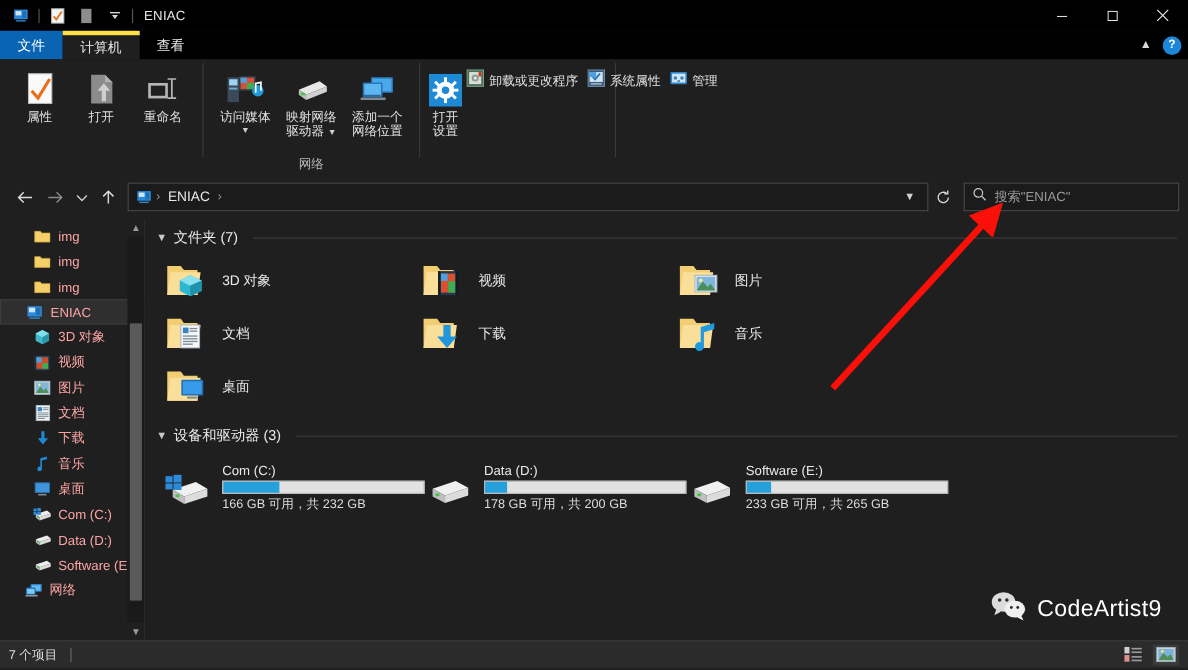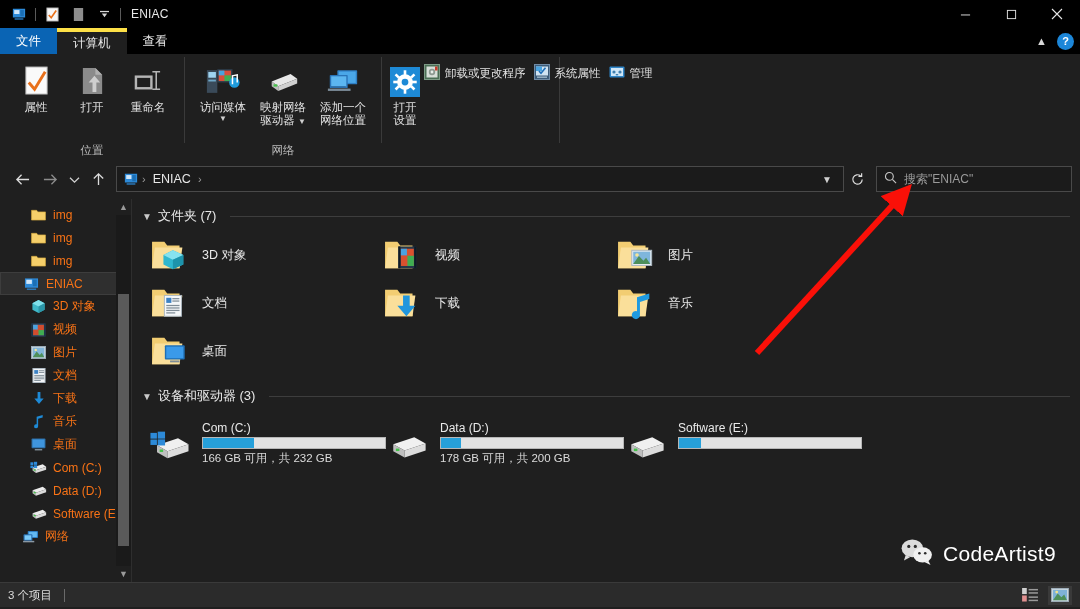--- a/index.html
+++ b/index.html
@@ -78,21 +78,21 @@
     width: 196px; height: 26px; border: 1px solid #494949; background: #1b1b1b;
     display: flex; align-items: center; padding: 0 7px; gap: 7px; margin-left: 6px;
   }
   .searchbox .ph { font-size: 12px; color: #9a9a9a; }
 
   
   .main { display: flex; height: 383px; }
 
   
   .sidebar { width: 131px; background: #1f1f1f; padding-top: 4px; position: relative; overflow: hidden; }
-  .tree-item { height: 23px; display: flex; align-items: center; gap: 6px; padding-left: 12px; font-size: 12px; color: #f97316; white-space: nowrap; }
+  .tree-item { height: 23px; display: flex; align-items: center; gap: 6px; padding-left: 12px; font-size: 12px; color: #fca5a5; white-space: nowrap; }
   .tree-item.indent1 { padding-left: 22px; }
   .tree-item.indent2 { padding-left: 30px; }
   .tree-item.selected { background: #2f2f2f; border: 1px solid #3d3d3d; }
   .tree-ico { width: 17px; height: 16px; display: flex; align-items: center; justify-content: center; flex: 0 0 17px; }
 
   .sb-scroll { position: absolute; right: 0; top: 0; width: 15px; height: 383px; background: #1f1f1f; }
   .sb-arrow { height: 16px; display: flex; align-items: center; justify-content: center; color: #9a9a9a; font-size: 9px; }
   .sb-thumb { position: absolute; left: 2px; width: 11px; background: #5a5a5a; }
   .sb-track { position: absolute; left: 0; top: 16px; bottom: 16px; width: 15px; background: #1a1a1a; }
 
@@ -225,21 +225,20 @@
         <div class="bigbtn">
           <div class="ico">
             <svg width="29" height="31" viewBox="0 0 30 32">
                 <rect x="2" y="11" width="16" height="12" fill="none" stroke="#b5b5b5" stroke-width="2.5"></rect>
                 <path d="M23 6 V24 M19 6 H27 M19 24 H27" stroke="#b5b5b5" stroke-width="1.6" fill="none"></path>
               </svg>
           </div>
           <div class="lbl">重命名</div>
         </div>
       </div>
-      <div class="rgroup-title">位置</div>
     </div>
     <div class="rgroup-div"></div>
 
     <div class="rgroup">
       <div class="rgroup-body">
         <div class="bigbtn wide">
           <div class="ico">
             <svg width="36" height="31" viewBox="0 0 38 32">
                 <rect x="2" y="4" width="11" height="24" fill="#3a4a59"></rect>
                 <rect x="3.5" y="6" width="8" height="6" fill="#9fd3f0"></rect>
@@ -746,20 +745,21 @@
                 <path d="M6 14 V22 L19 29 V21 Z" fill="#bfbfbf"></path>
                 <path d="M19 21 V29 L43 21 V13 Z" fill="#dcdcdc"></path>
                 <rect x="9" y="19" width="4" height="2.8" fill="#44c24a"></rect>
               </svg>
             </span>
             <div class="drive-meta">
               <div class="drive-name">Software (E:)</div>
               <div class="bar">
                 <i style="width: 12%;"></i>
               </div>
+              <div class="drive-free">233 GB 可用，共 265 GB</div>
             </div>
           </div>
         </div>
 
       <div class="watermark">
         <span>
           <svg width="34" height="28" viewBox="0 0 36 30">
             <ellipse cx="13" cy="11" rx="11.5" ry="9.5" fill="#dcdcdc"></ellipse>
             <path d="M6 18 L4 24 L10.5 20.5 Z" fill="#dcdcdc"></path>
             <circle cx="9.2" cy="9" r="1.7" fill="#2b2b2b"></circle>
@@ -769,21 +769,21 @@
             <circle cx="20.6" cy="16.4" r="1.4" fill="#2b2b2b"></circle>
             <circle cx="26.8" cy="16.4" r="1.4" fill="#2b2b2b"></circle>
           </svg>
         </span>
         <span class="wm-text">CodeArtist9</span>
       </div>
     </div>
   </div>
 
   <div class="statusbar">
-    <span class="status-text">3 个项目</span>
+    <span class="status-text">7 个项目</span>
     <span class="status-sep"></span>
     <span class="status-right">
       <span class="viewbtn">
         <svg width="17" height="14" viewBox="0 0 18 15">
             <rect x="0" y="0" width="5" height="6.5" fill="#d0d0d0"></rect>
             <rect x="0" y="8" width="5" height="6.5" fill="#e08f8f"></rect>
             <rect x="7" y="1" width="10" height="1.6" fill="#9a9a9a"></rect>
             <rect x="7" y="4.5" width="10" height="1.6" fill="#9a9a9a"></rect>
             <rect x="7" y="9" width="10" height="1.6" fill="#9a9a9a"></rect>
             <rect x="7" y="12.5" width="10" height="1.6" fill="#9a9a9a"></rect>

